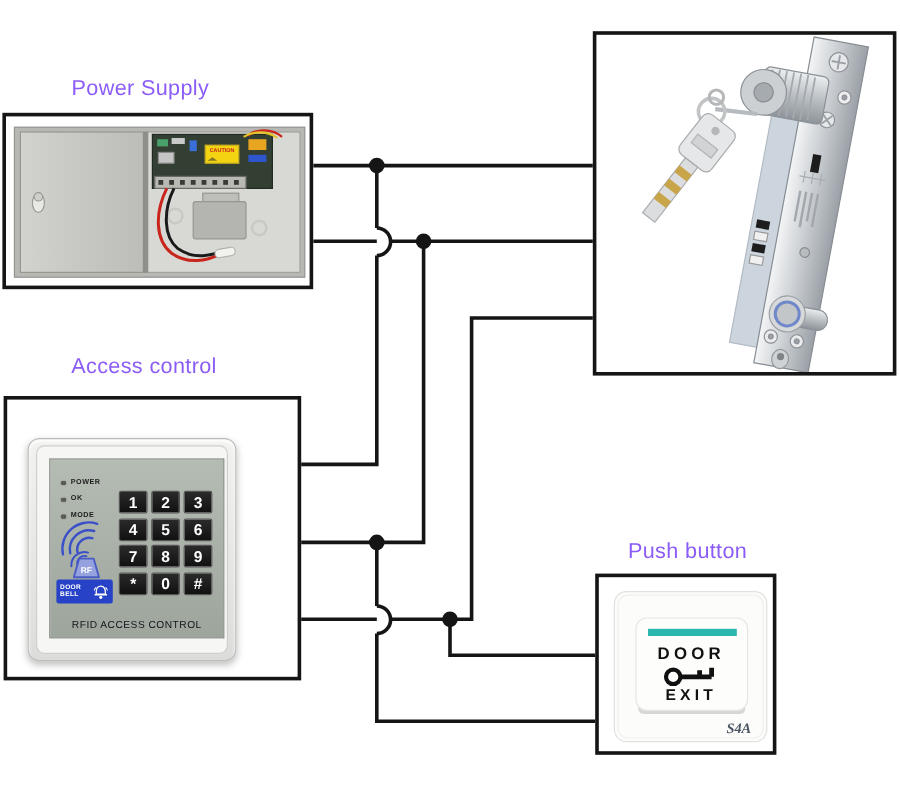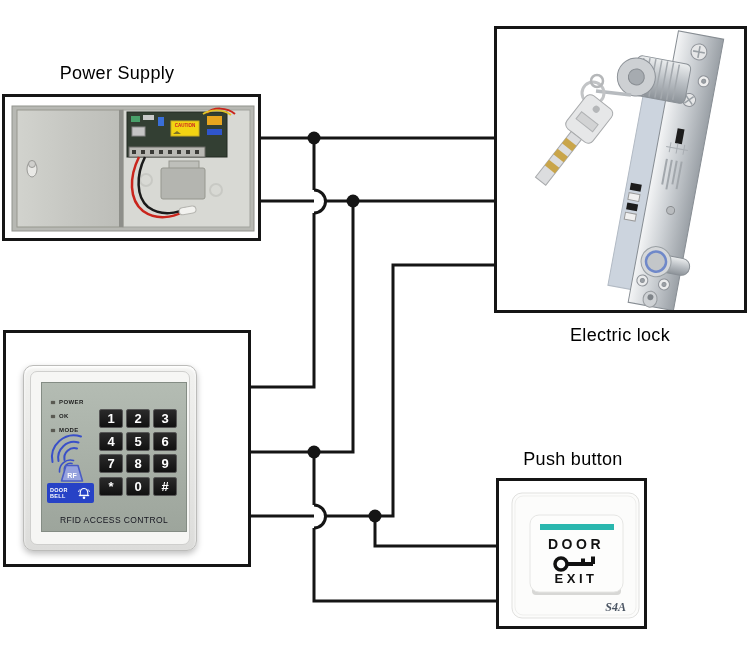--- a/index.html
+++ b/index.html
@@ -1,20 +1,20 @@
 <!DOCTYPE html>
 <html><head>
 <meta charset="utf-8">
 <style>
   html,body{margin:0;padding:0;background:#fff;}
   #canvas{position:relative;width:750px;height:656px;background:#fff;overflow:hidden;
           font-family:"Liberation Sans",sans-serif;color:#151515;}
   svg{display:block;}
   .frame{position:absolute;border:3px solid #151515;background:#fff;box-sizing:border-box;}
-  .title{position:absolute;font-size:18px;letter-spacing:.3px;color:#000000;text-align:center;white-space:nowrap;}
+  .title{position:absolute;font-size:18px;letter-spacing:.3px;color:#8b5cf6;text-align:center;white-space:nowrap;}
   .term{position:absolute;font-size:19px;line-height:21px;color:#141414;white-space:pre-line;}
   .tr{text-align:right;}
   #wires{position:absolute;left:0;top:0;pointer-events:none;}
 
   
   #ps-frame{left:2px;top:94px;width:259px;height:147px;}
   #ps-art{position:absolute;left:6px;top:8px;}
 
   
   #ac-frame{left:3px;top:330px;width:248px;height:237px;}
@@ -87,21 +87,21 @@
     </g>
     <g fill="#151515" stroke="none">
       <circle cx="314" cy="138" r="6.5"></circle>
       <circle cx="353" cy="201" r="6.5"></circle>
       <circle cx="314" cy="452" r="6.5"></circle>
       <circle cx="375" cy="516" r="6.5"></circle>
     </g>
   </svg>
 
   <div class="title" id="t-ps">Power Supply</div>
-  <div class="title" id="t-lk">Electric lock</div>
+  <div class="title" id="t-ac">Access control</div>
   <div class="title" id="t-pb">Push button</div>
 
   <div class="term tr" id="ps-dc">DC
 12V+</div>
   <div class="term tr" id="ps-minus">–</div>
   <div class="term tr" id="ac-dc">DC
 12V+</div>
   <div class="term tr" id="ac-minus">–</div>
   <div class="term tr" id="ac-push">PUSH</div>
   <div class="term" id="lk-dc12v">DC12V</div>

